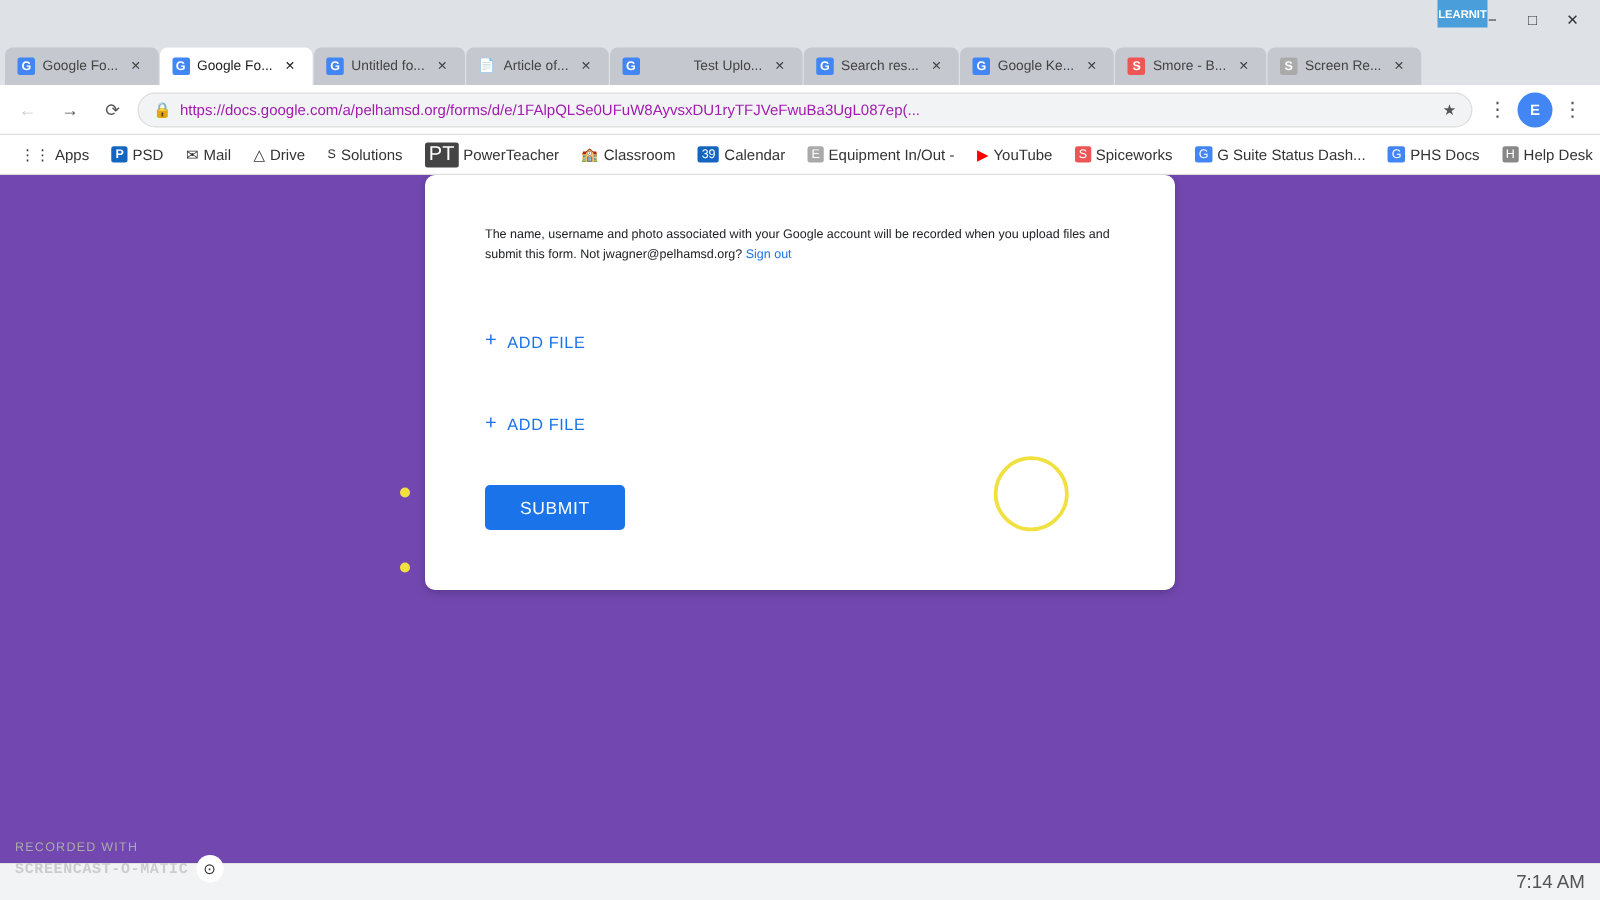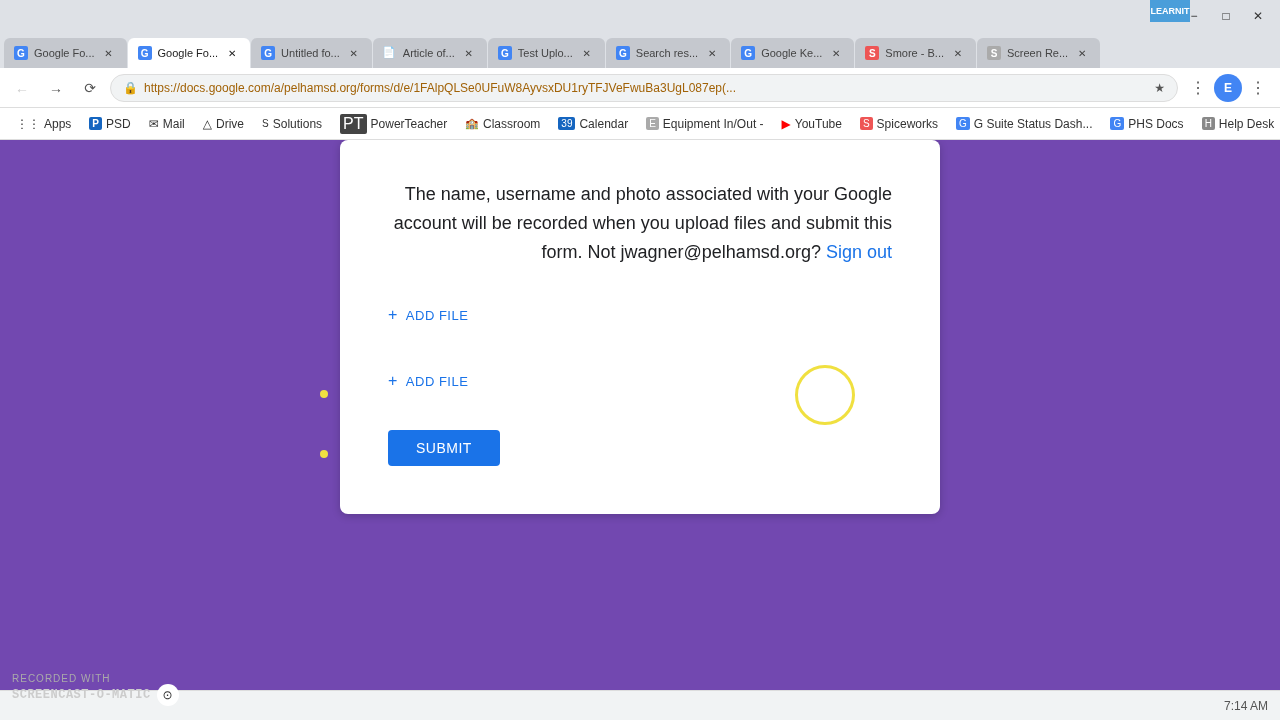--- a/index.html
+++ b/index.html
@@ -118,21 +118,21 @@
       font-size: 13px;
       color: #444;
       background: #f1f3f4;
       display: flex;
       align-items: center;
       gap: 6px;
     }
     .url-text {
       flex: 1;
       font-size: 12px;
-      color: #a16207;
+      color: #a21caf;
       overflow: hidden;
       white-space: nowrap;
       text-overflow: ellipsis;
     }
     .toolbar-icons {
       display: flex;
       gap: 2px;
     }
 
     
@@ -186,25 +186,24 @@
     .form-title {
       font-size: 26px;
       font-weight: 400;
       color: #202124;
       margin-bottom: 20px;
       border-bottom: 10px solid #7248b0;
       padding-bottom: 12px;
     }
 
     .form-info {
-      font-size: 18px;
+      font-size: 10px;
       color: #202124;
-      margin-bottom: 32px;
+      margin-bottom: 44px;
       line-height: 1.6;
-      text-align: right;
     }
 
     .form-info a {
       color: #1a73e8;
       text-decoration: none;
     }
 
     .form-section {
       margin-bottom: 32px;
     }
@@ -356,21 +355,21 @@
     <span style="font-size:11px;overflow:hidden;text-overflow:ellipsis;max-width:100px;">Untitled fo...</span>
     <span class="tab-close">✕</span>
   </div>
   <div class="tab">
     <span class="tab-favicon" style="font-size:11px;">📄</span>
     <span style="font-size:11px;overflow:hidden;text-overflow:ellipsis;max-width:90px;">Article of...</span>
     <span class="tab-close">✕</span>
   </div>
   <div class="tab">
     <span class="tab-favicon" style="background:#4285f4;border-radius:2px;color:white;font-size:10px;font-weight:bold;display:flex;align-items:center;justify-content:center;">G</span>
-    <span style="font-size:11px;overflow:hidden;text-overflow:ellipsis;max-width:90px;">Test Uplo...</span>
+    <span style="font-size:11px;overflow:hidden;text-overflow:ellipsis;max-width:90px;margin-left:37px;">Test Uplo...</span>
     <span class="tab-close">✕</span>
   </div>
   <div class="tab">
     <span class="tab-favicon" style="background:#4285f4;border-radius:2px;color:white;font-size:10px;font-weight:bold;display:flex;align-items:center;justify-content:center;">G</span>
     <span style="font-size:11px;overflow:hidden;text-overflow:ellipsis;max-width:90px;">Search res...</span>
     <span class="tab-close">✕</span>
   </div>
   <div class="tab">
     <span class="tab-favicon" style="background:#4285f4;border-radius:2px;color:white;font-size:10px;font-weight:bold;display:flex;align-items:center;justify-content:center;">G</span>
     <span style="font-size:11px;overflow:hidden;text-overflow:ellipsis;max-width:90px;">Google Ke...</span>
@@ -508,14 +507,14 @@
     <div style="font-size:10px;color:#aaa;letter-spacing:1px;text-transform:uppercase;">RECORDED WITH</div>
     <div style="display:flex;align-items:center;gap:6px;">
       <span style="font-size:12px;color:#ccc;font-weight:bold;letter-spacing:0.5px;font-family:Liberation Mono, monospace;">SCREENCAST-O-MATIC</span>
       <div class="sc-logo" style="background:white;border-radius:50%;width:22px;height:22px;display:flex;align-items:center;justify-content:center;font-size:12px;">⊙</div>
     </div>
   </div>
 </div>
 
 <div class="bottom-bar">
   <span style="flex:1;"></span>
-  <span style="font-size:12px;color:#555;text-align:right;">7:14 AM</span>
+  <span style="font-size:15px;color:#555;text-align:right;">7:14 AM</span>
 </div>
 
 </body></html>

